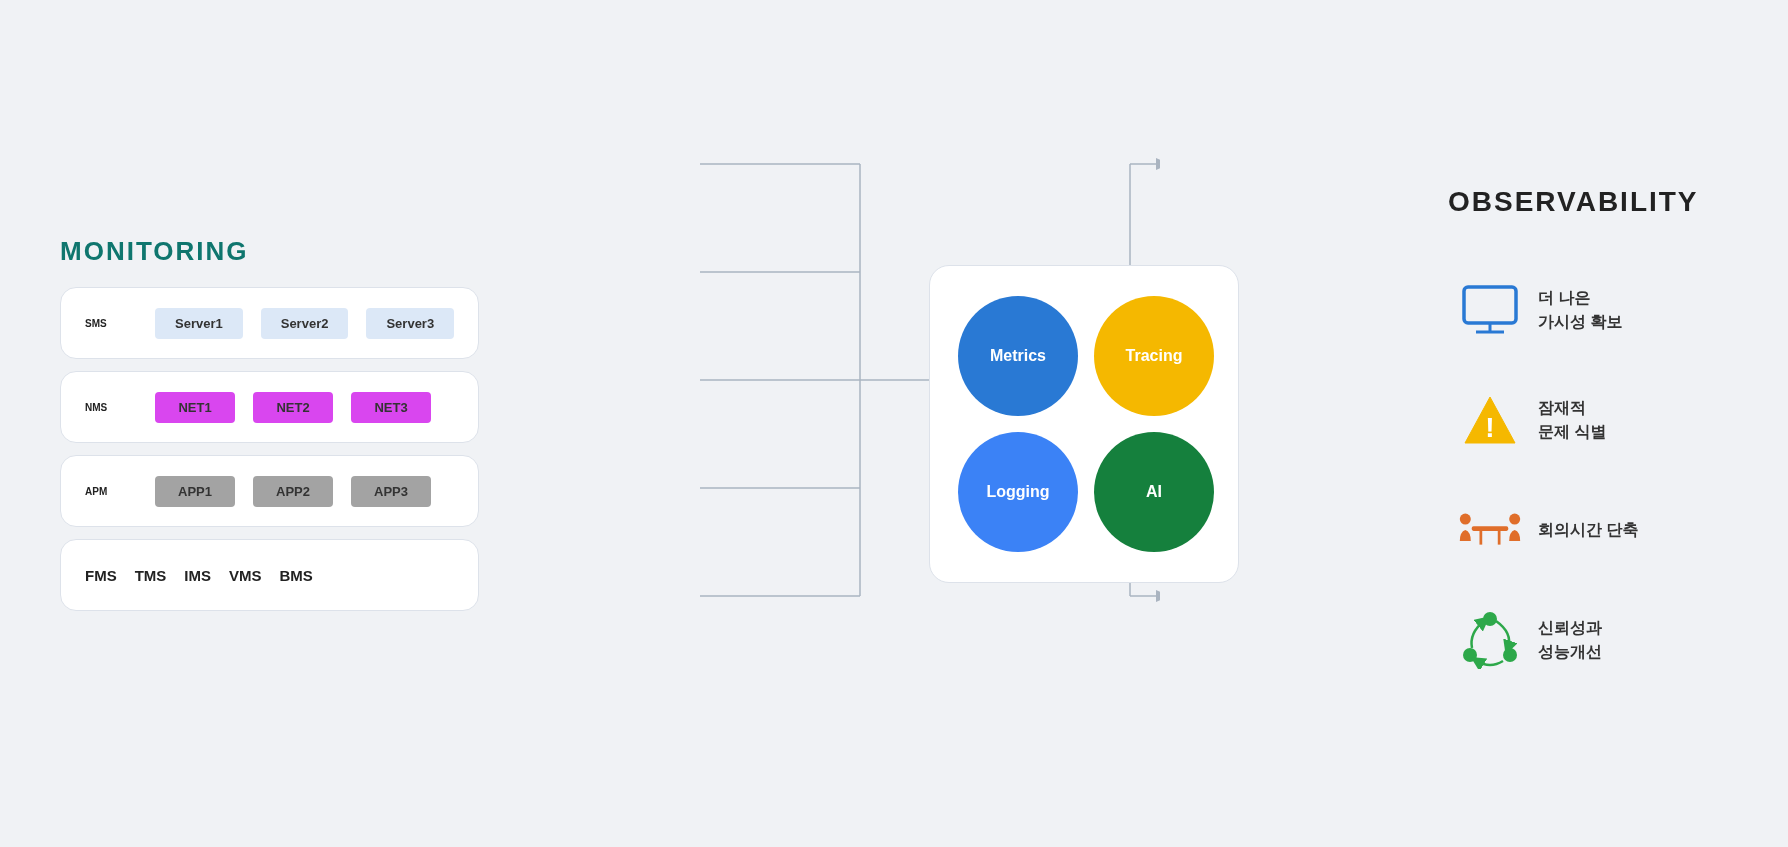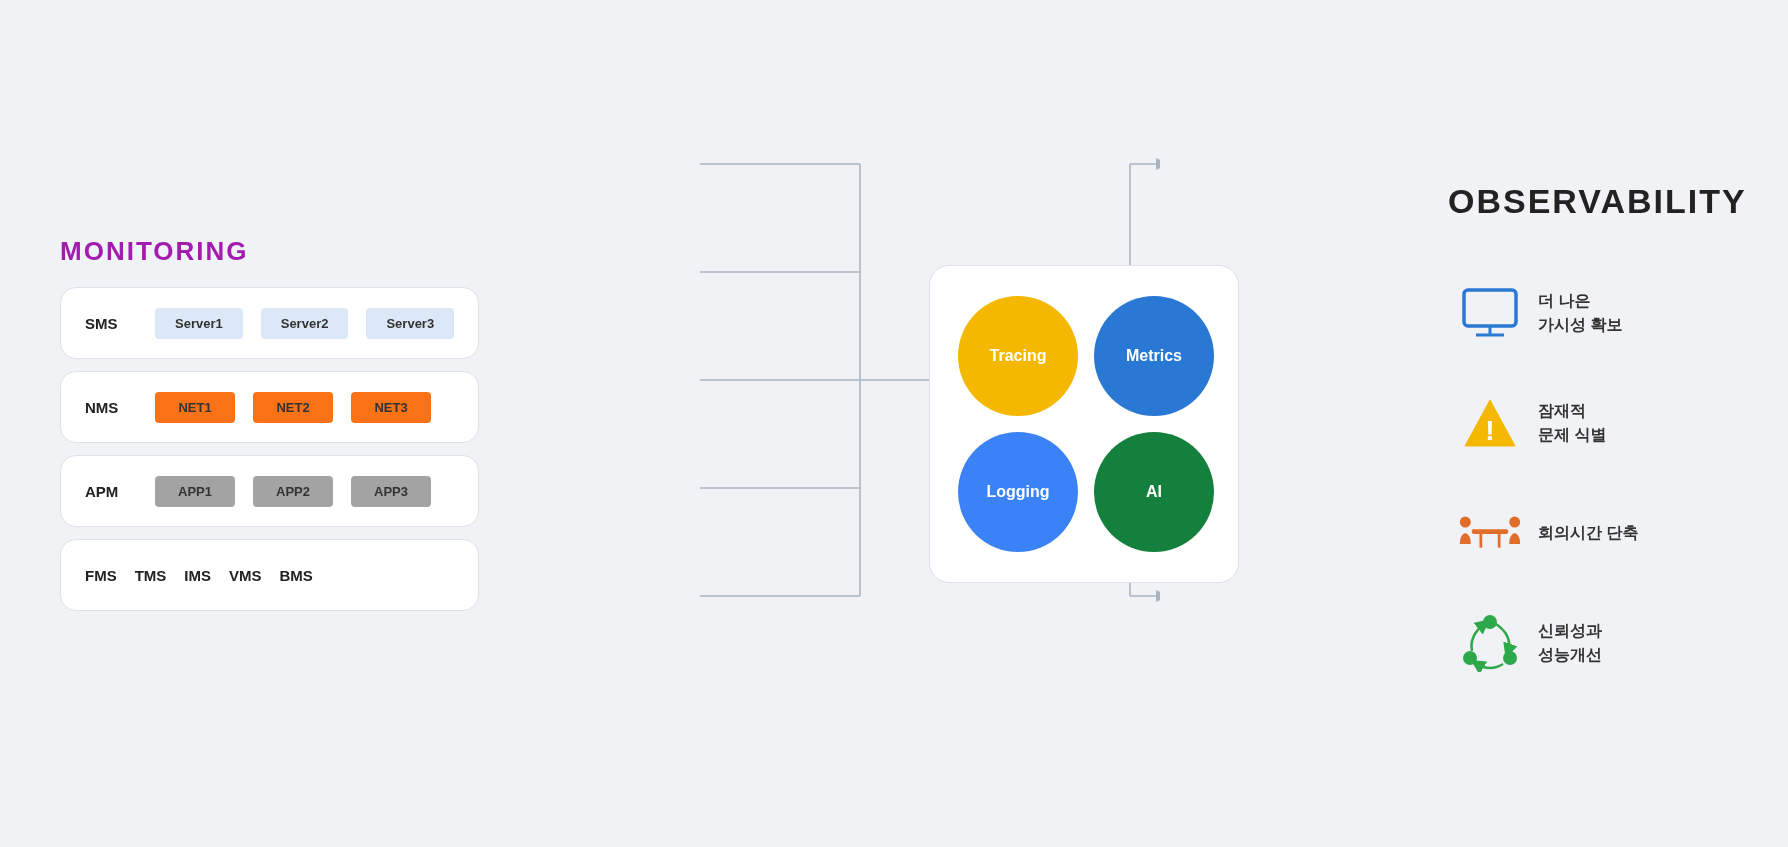--- a/index.html
+++ b/index.html
@@ -20,55 +20,55 @@
       position: relative;
       display: flex;
       flex-direction: row;
       align-items: flex-start;
       padding: 40px 60px;
     }
     .section-title {
       font-size: 26px;
       font-weight: 900;
       letter-spacing: 2px;
-      color: #a21caf;
+      color: #0f766e;
       margin-bottom: 20px;
     }
     .monitoring-boxes {
       display: flex;
       flex-direction: column;
       gap: 12px;
     }
     .monitor-row {
       background: #fff;
       border-radius: 16px;
       border: 1.5px solid #dde2ea;
       padding: 16px 24px;
       display: flex;
       align-items: center;
       gap: 18px;
       min-height: 72px;
     }
     .row-label {
-      font-size: 15px;
+      font-size: 10px;
       font-weight: 800;
       color: #222;
       min-width: 52px;
     }
     .item-badge {
       border-radius: 4px;
       padding: 8px 20px;
       font-size: 13px;
       font-weight: 600;
       color: #333;
       text-align: center;
       min-width: 80px;
     }
     .badge-blue { background: #dce8f7; }
-    .badge-yellow { background: #f97316; }
+    .badge-yellow { background: #d946ef; }
     .badge-green { background: #e2f4e2; }
     .badge-orange { background: #a3a3a3; }
     .bottom-label {
       font-size: 15px;
       font-weight: 800;
       color: #222;
     }
 
     .observability-box {
       background: #fff;
@@ -89,21 +89,21 @@
       justify-content: center;
       font-size: 16px;
       font-weight: 800;
       color: #fff;
     }
     .circle-blue { background: #2979d4; }
     .circle-yellow { background: #f5b800; }
     .circle-green { background: #3b82f6; }
     .circle-orange { background: #15803d; }
     .right-title {
-      font-size: 34px;
+      font-size: 28px;
       font-weight: 900;
       letter-spacing: 2px;
       color: #222;
       margin-bottom: 30px;
       text-align: right;
     }
     .outcome-items {
       display: flex;
       flex-direction: column;
       gap: 46px;
@@ -237,22 +237,22 @@
         <polygon points="456,234 470,240 456,246" fill="#aab4c0"></polygon>
 
         <line x1="430" y1="380" x2="460" y2="380" stroke="#aab4c0" stroke-width="1.5"></line>
         <polygon points="456,374 470,380 456,386" fill="#aab4c0"></polygon>
 
         <line x1="430" y1="522" x2="460" y2="522" stroke="#aab4c0" stroke-width="1.5"></line>
         <polygon points="456,516 470,522 456,528" fill="#aab4c0"></polygon>
       </svg>
 
       <div class="observability-box" style="position:relative;z-index:2;margin-left:80px;">
+        <div class="circle-item circle-blue">Metrics</div>
         <div class="circle-item circle-yellow">Tracing</div>
-        <div class="circle-item circle-blue">Metrics</div>
         <div class="circle-item circle-green">Logging</div>
         <div class="circle-item circle-orange">AI</div>
       </div>
     </div>
 
     <div class="right-col">
       <div class="section-title right-title" style="text-align:left;margin-left:60px;">OBSERVABILITY</div>
 
       <div class="outcome-items" style="margin-left:70px;">
 

